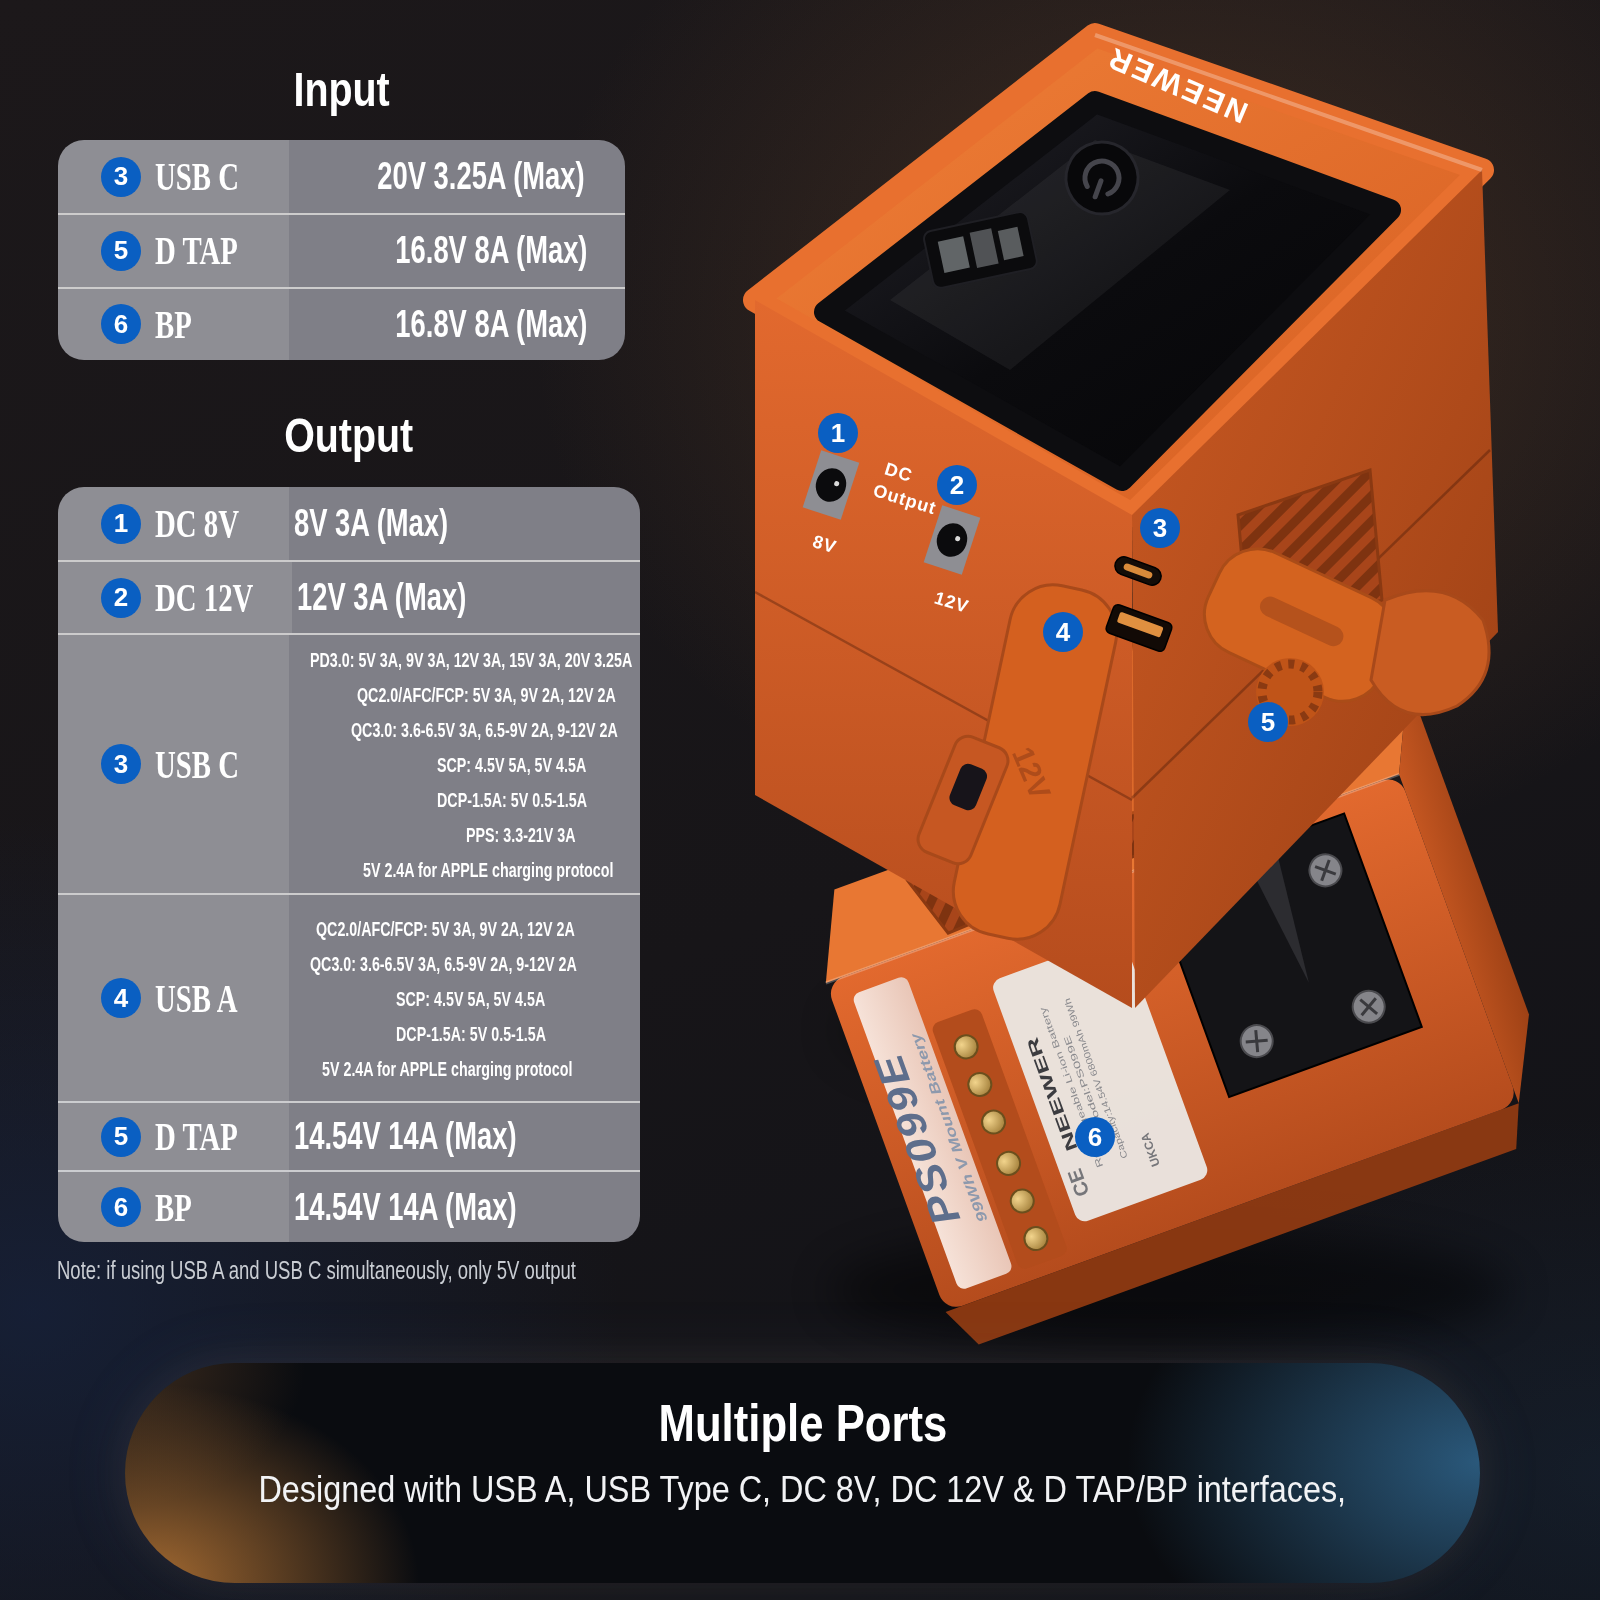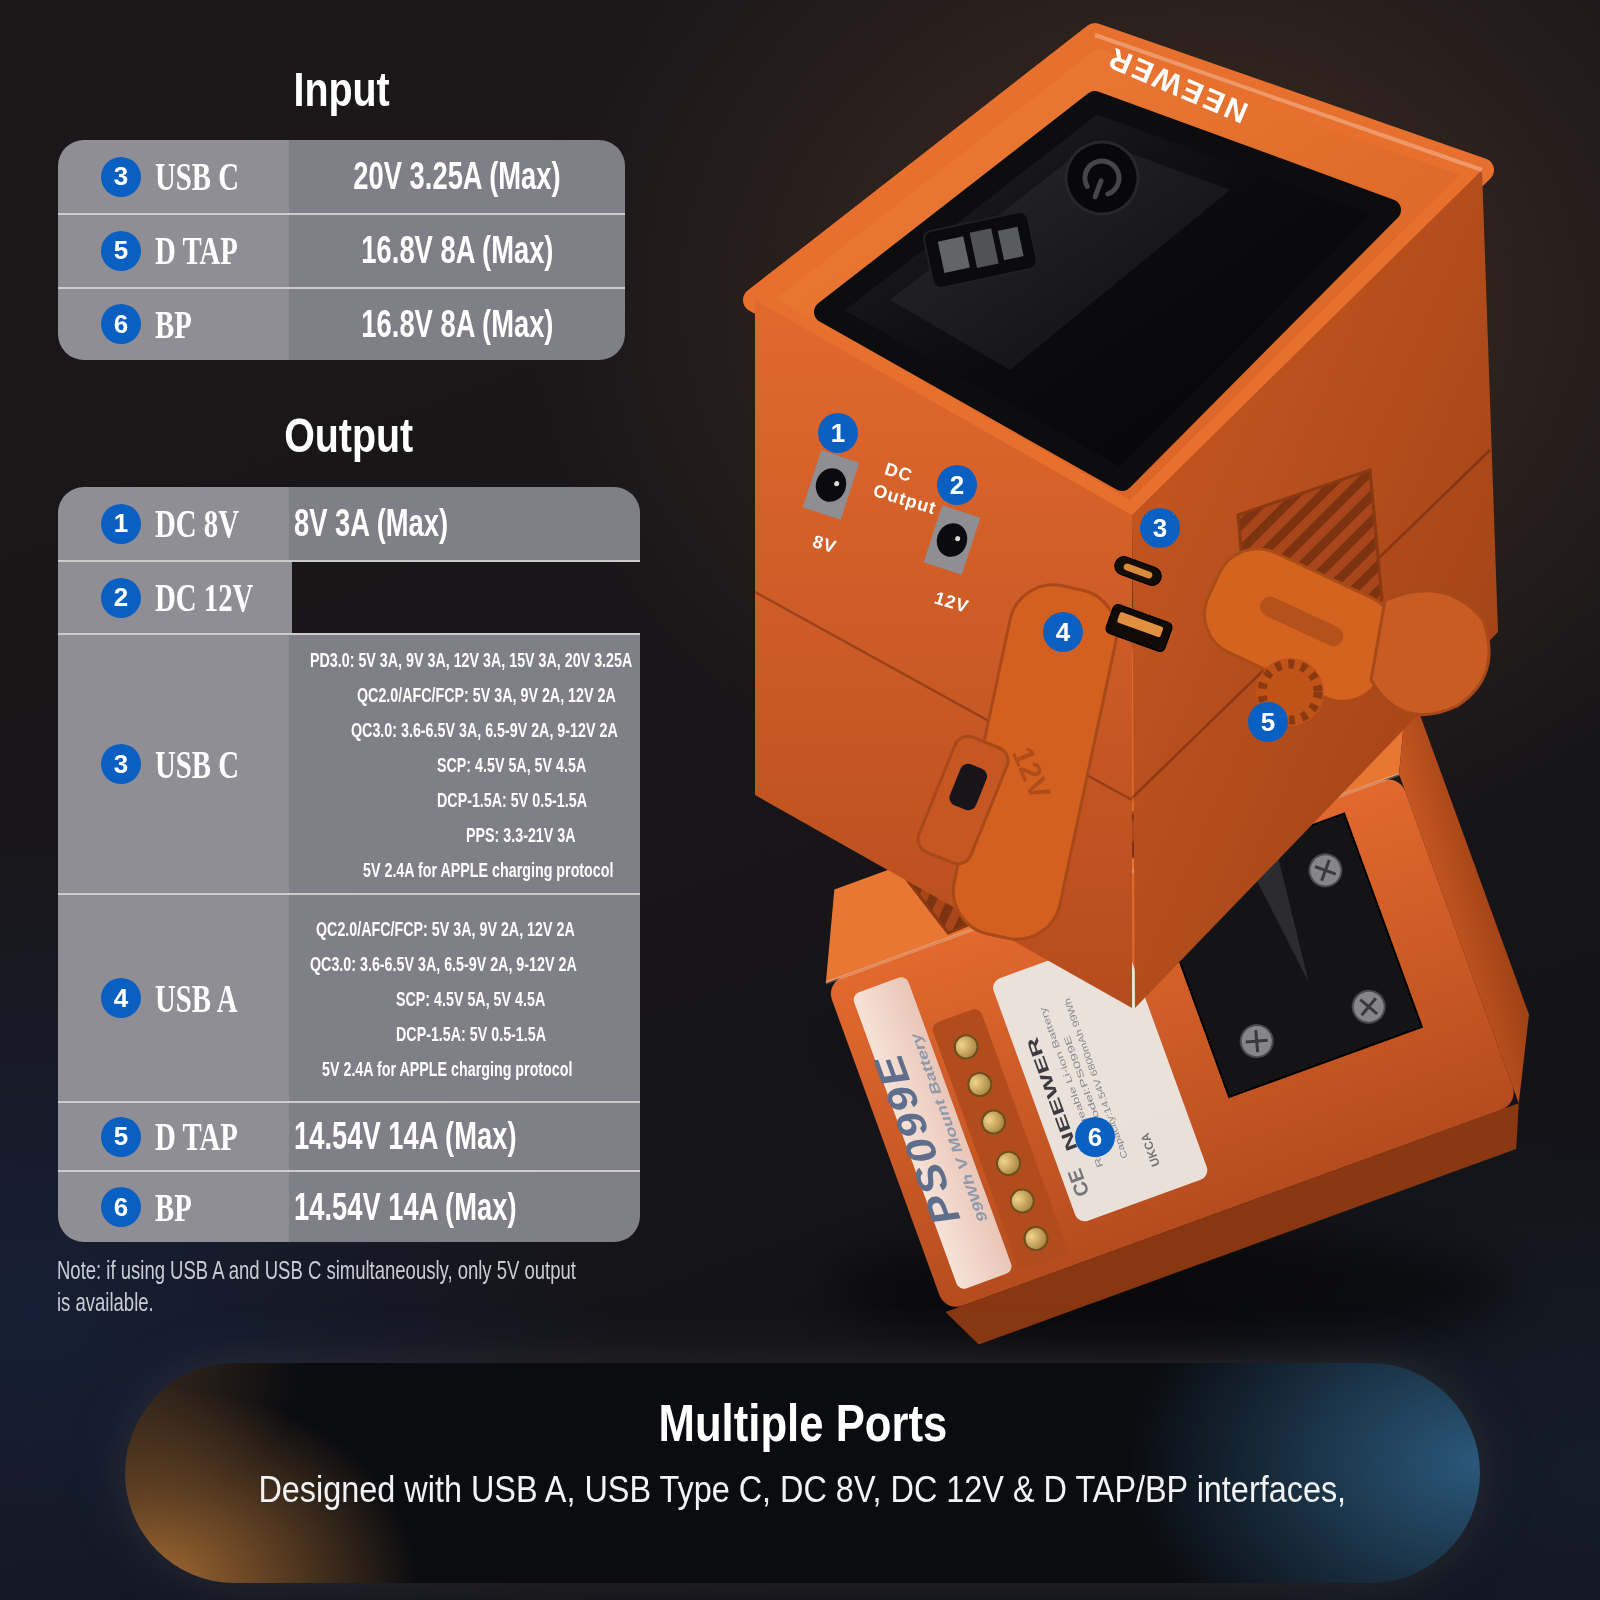--- a/index.html
+++ b/index.html
@@ -21,21 +21,21 @@
   .trow + .trow{border-top:2px solid rgba(255,255,255,0.78);}
   .cell-l{flex:0 0 231px;background:#8E8E94;display:flex;align-items:center;}
   .cell-r{flex:1;background:#7F7F87;display:flex;align-items:center;}
   .badge{flex:0 0 40px;width:40px;height:40px;margin-left:43px;border-radius:50%;
          background:#0a5fc2;color:#fff;font-weight:700;font-size:26px;
          display:flex;align-items:center;justify-content:center;}
   .rowlabel{margin-left:14px;font-size:40px;font-weight:700;white-space:nowrap;font-family:Liberation Serif, serif;}
   .rowlabel span{display:inline-block;transform:scaleX(.72);transform-origin:left center;}
   .val{font-size:38px;font-weight:700;white-space:nowrap;}
   .val span{display:inline-block;transform:scaleX(.72);transform-origin:left center;}
-  .cell-r.centered{justify-content:center;}
+  .cell-r.centered{justify-content:flex-end;}
   .cell-r.centered .val span{transform-origin:center;}
   .cell-r.padded{padding-left:5px;}
   .protocols{display:flex;flex-direction:column;justify-content:center;padding-left:21px;}
   .pline{font-size:21px;font-weight:700;line-height:35px;white-space:nowrap;}
   .pline span{display:inline-block;transform:scaleX(.68);transform-origin:left center;}
 
   .note{font-size:25px;line-height:32px;color:#c9cdd3;}
   .note div span{display:inline-block;transform:scaleX(.74);transform-origin:left center;white-space:nowrap;}
 
   .footer-panel{
@@ -104,20 +104,23 @@
       </div>
       <div class="cell-r padded">
         <div class="val"><span>8V 3A (Max)</span></div>
       </div>
     </div>
     <div class="trow" style="height:73px;">
       <div class="cell-l">
         <div class="badge">2</div>
         <div class="rowlabel"><span>DC 12V</span></div>
       </div>
+      <div class="cell-r padded">
+        <div class="val"><span>12V 3A (Max)</span></div>
+      </div>
     </div>
     <div class="trow" style="height:260px;">
       <div class="cell-l">
         <div class="badge">3</div>
         <div class="rowlabel"><span>USB C</span></div>
       </div>
       <div class="cell-r protocols">
         <div class="pline"><span>PD3.0: 5V 3A, 9V 3A, 12V 3A, 15V 3A, 20V 3.25A</span></div>
         <div class="pline"><span>QC2.0/AFC/FCP: 5V 3A, 9V 2A, 12V 2A</span></div>
         <div class="pline"><span>QC3.0: 3.6-6.5V 3A, 6.5-9V 2A, 9-12V 2A</span></div>
@@ -155,21 +158,20 @@
         <div class="rowlabel"><span>BP</span></div>
       </div>
       <div class="cell-r padded">
         <div class="val"><span>14.54V 14A (Max)</span></div>
       </div>
     </div>
   </div>
 
   <div class="abs note" style="left:57px;top:1254px;width:620px;">
     <div><span>Note: if using USB A and USB C simultaneously, only 5V output</span></div>
-    <div><span>is available.</span></div>
   </div>
 
   <svg class="abs" style="left:690px;top:0;" width="910" height="1360" viewBox="0 0 910 1360">
     <defs>
       <linearGradient id="gTop" x1="0" y1="0" x2="1" y2="1">
         <stop offset="0" stop-color="#f08038"></stop>
           <stop offset="1" stop-color="#d55d21"></stop>
       </linearGradient>
       <linearGradient id="gFront" x1="0" y1="0" x2="0" y2="1">
         <stop offset="0" stop-color="#e2692e"></stop>

